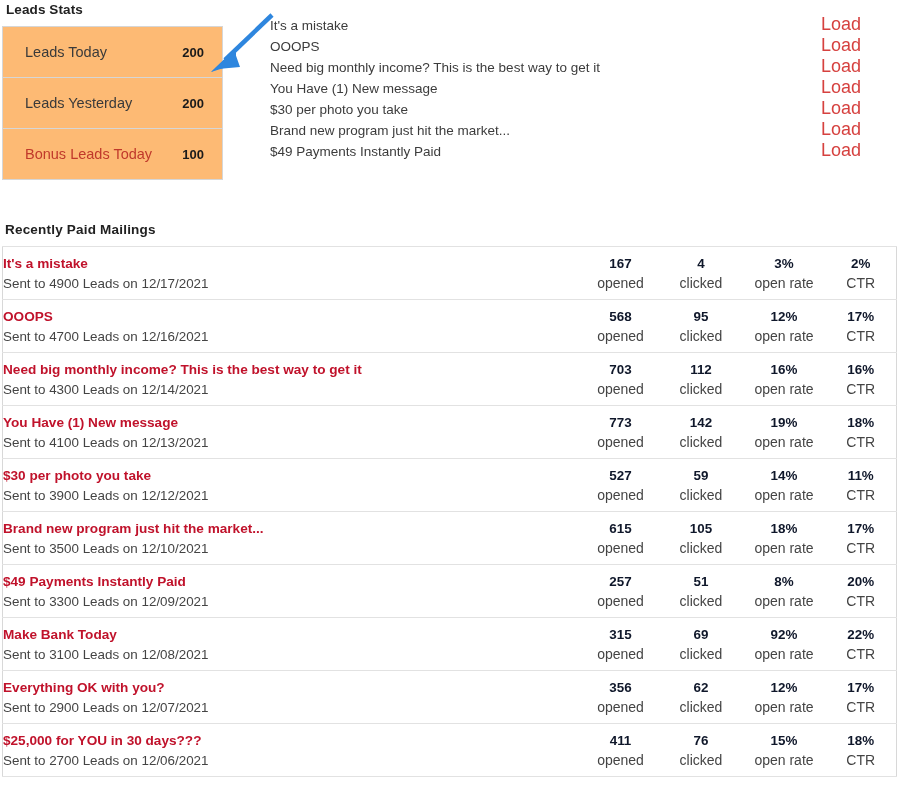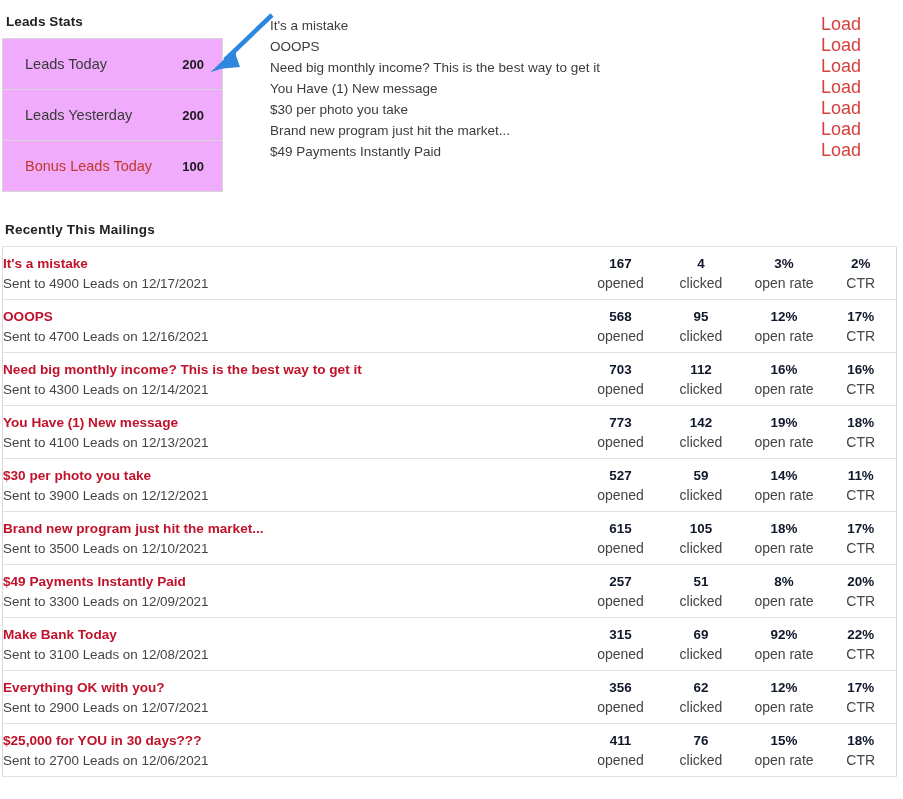--- a/index.html
+++ b/index.html
@@ -21,34 +21,34 @@
   .top-region {
     position: relative;
     display: block;
     height: 212px;
   }
 
   
   .leads-stats {
     position: absolute;
     left: 2px;
-    top: 14px;
+    top: 2px;
     width: 220px;
   }
   .section-title {
     font-size: 13.5px;
     font-weight: bold;
     color: #212121;
     letter-spacing: 0.1px;
     margin: 0 0 9px 4px;
   }
   .leads-box {
     border: 1px solid #d6d6d6;
     border-bottom: none;
-    background: #f0abfc;
+    background: #fdba74;
     width: 219px;
   }
   .leads-row {
     display: flex;
     align-items: center;
     justify-content: space-between;
     height: 51px;
     box-sizing: border-box;
     padding: 0 18px 0 22px;
     border-bottom: 1px solid #d6d6d6;
@@ -247,21 +247,21 @@
       </li>
       <li class="prev-item">
         <span class="prev-item-subject">$49 Payments Instantly Paid</span>
         <span class="prev-item-load">Load</span>
       </li>
     </ul>
   </div>
 </div>
 
 <div class="recent-section">
-  <div class="recent-title">Recently This Mailings</div>
+  <div class="recent-title">Recently Paid Mailings</div>
   <table class="mailings-table">
     <colgroup>
       <col>
       <col class="c-opened">
       <col class="c-clicked">
       <col class="c-openrate">
       <col class="c-ctr">
     </colgroup>
     <tbody>
 

